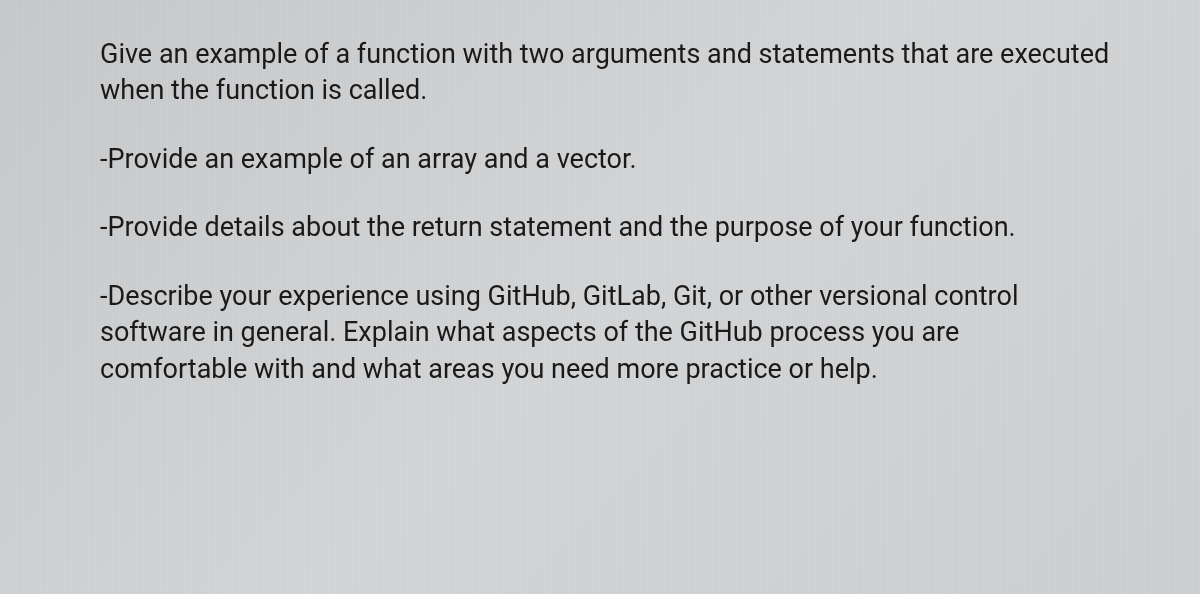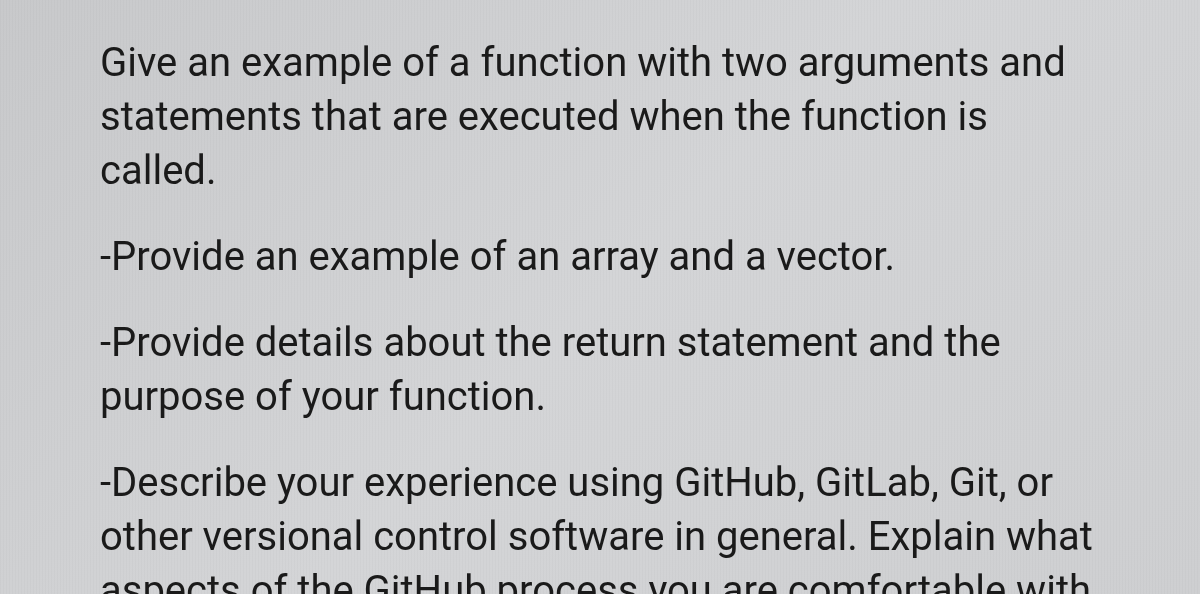--- a/index.html
+++ b/index.html
@@ -31,21 +31,21 @@
         transparent 1px,
         transparent 3px
       );
       pointer-events: none;
     }
     .content {
       position: relative;
       z-index: 1;
     }
     .para {
-      font-size: 40px;
+      font-size: 27px;
       line-height: 1.35;
       margin-bottom: 32px;
       font-weight: 400;
       color: #1a1a1a;
     }
     .para:last-child {
       margin-bottom: 16px;
     }
   </style>
 </head>

